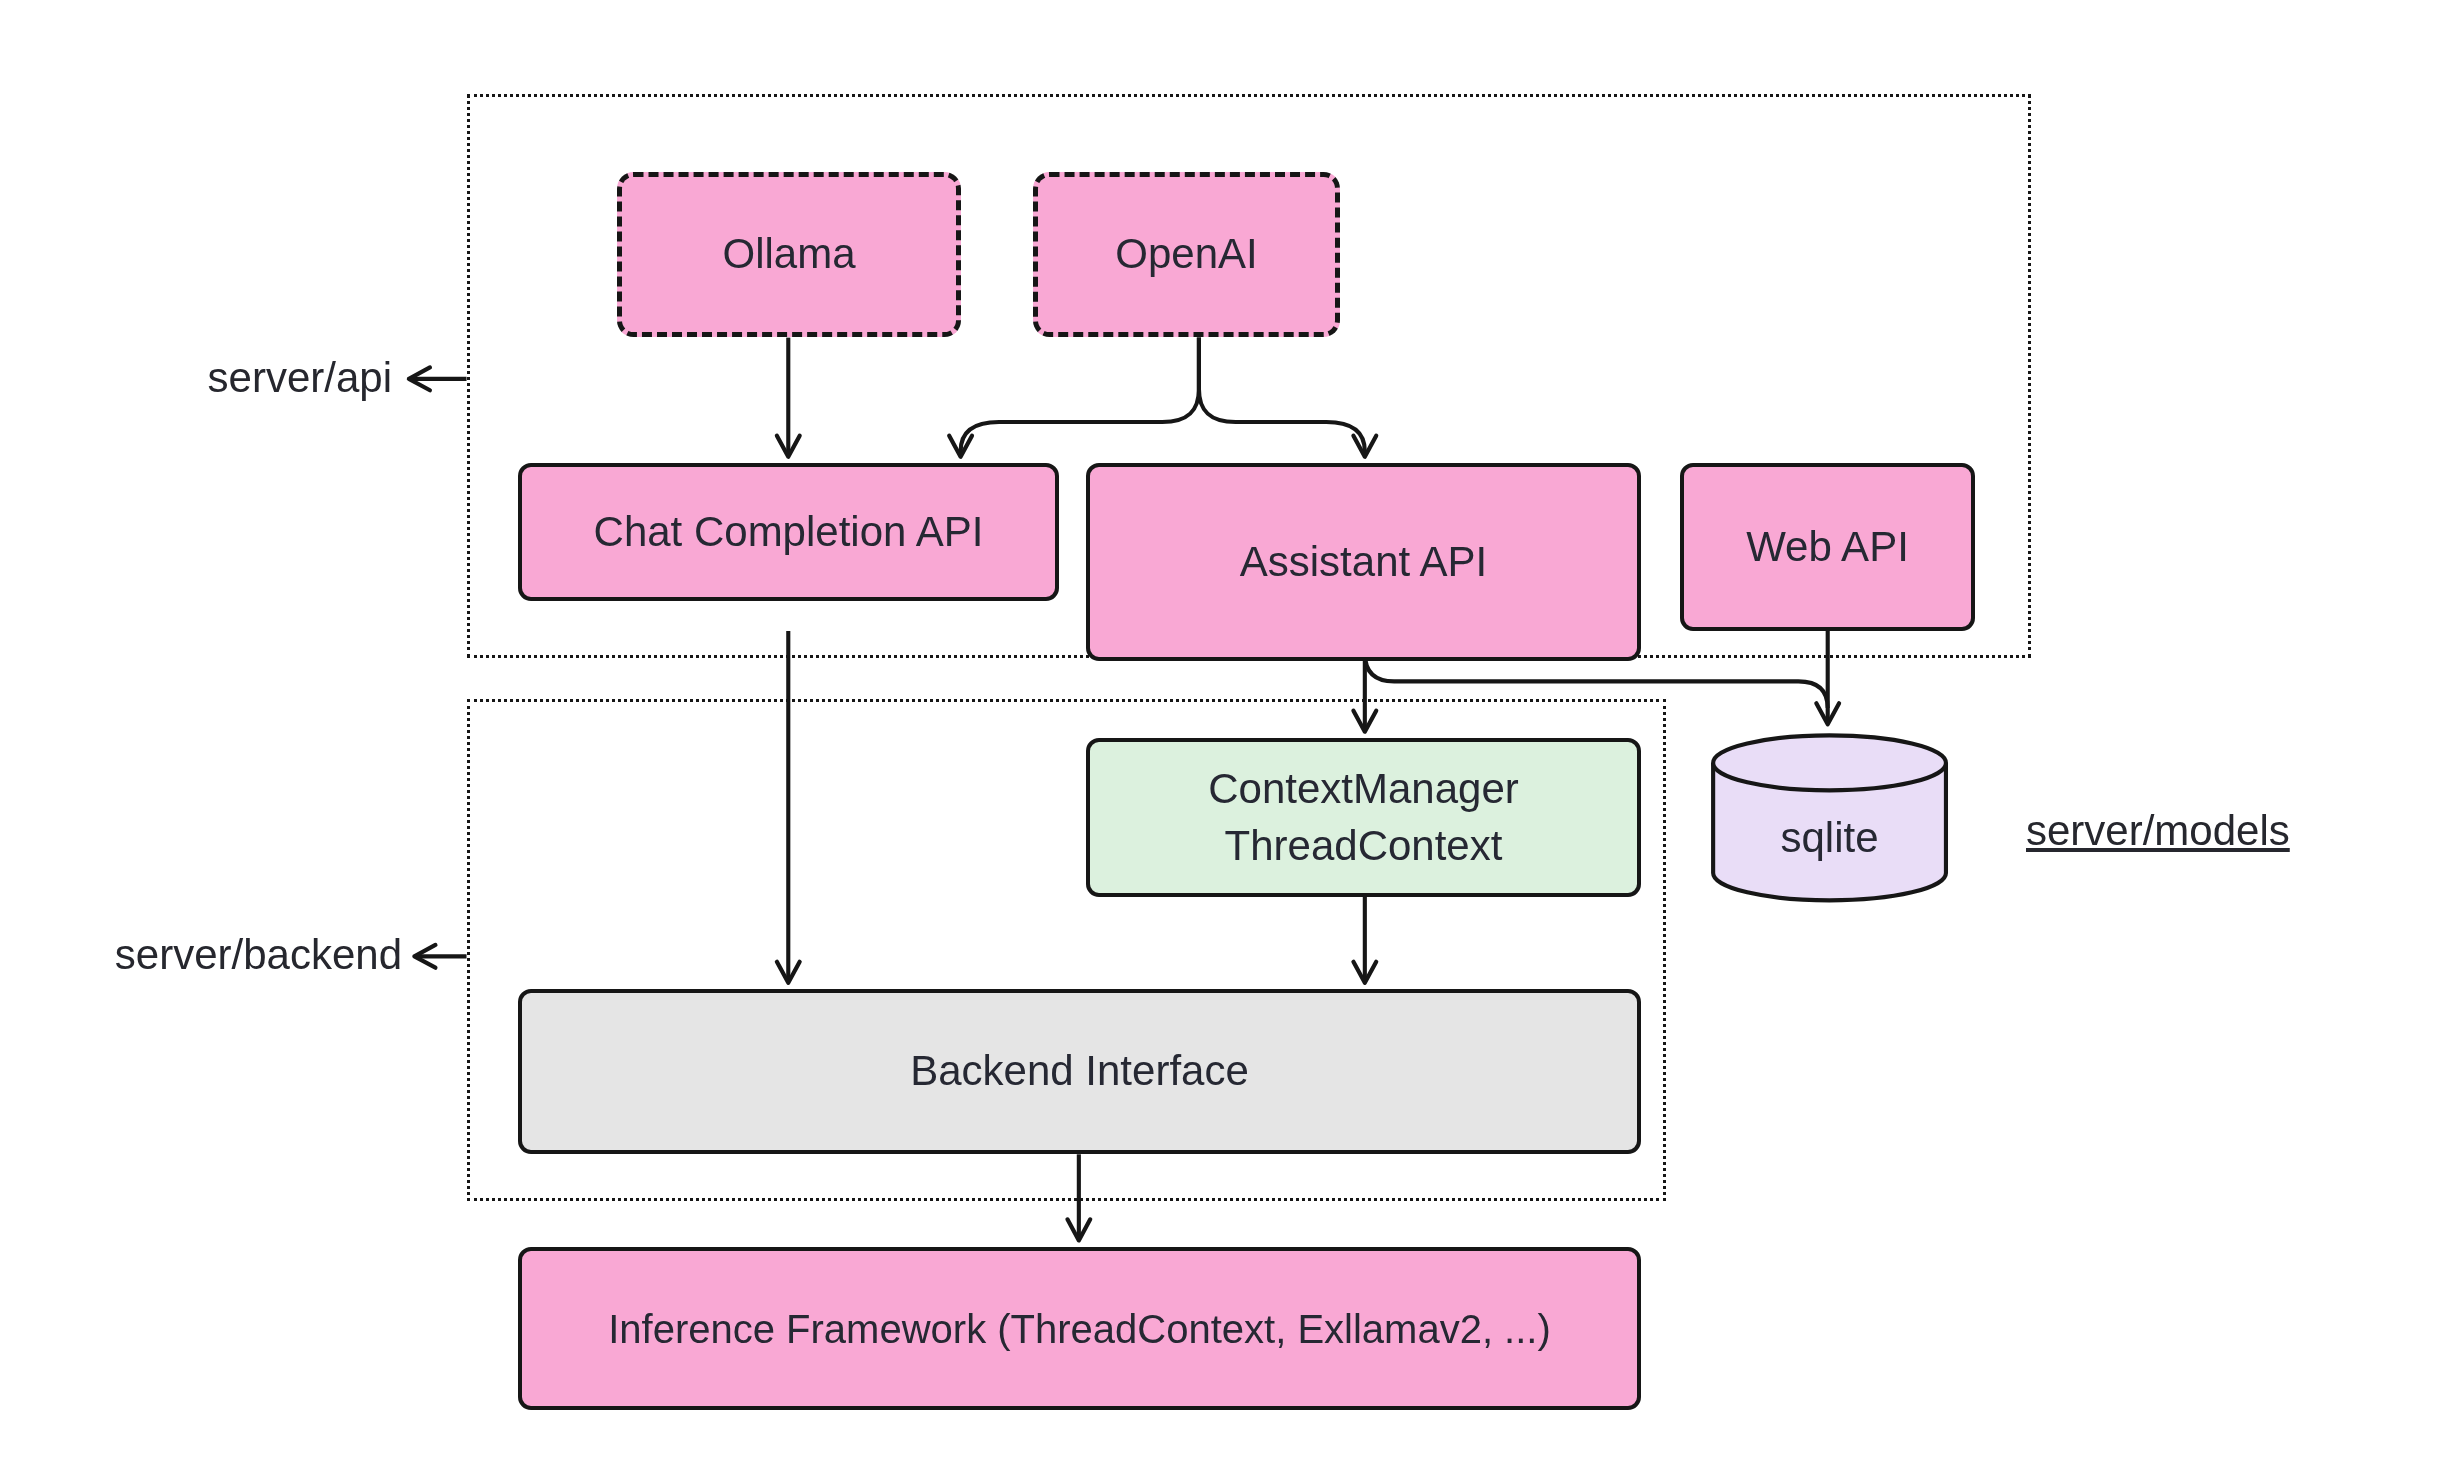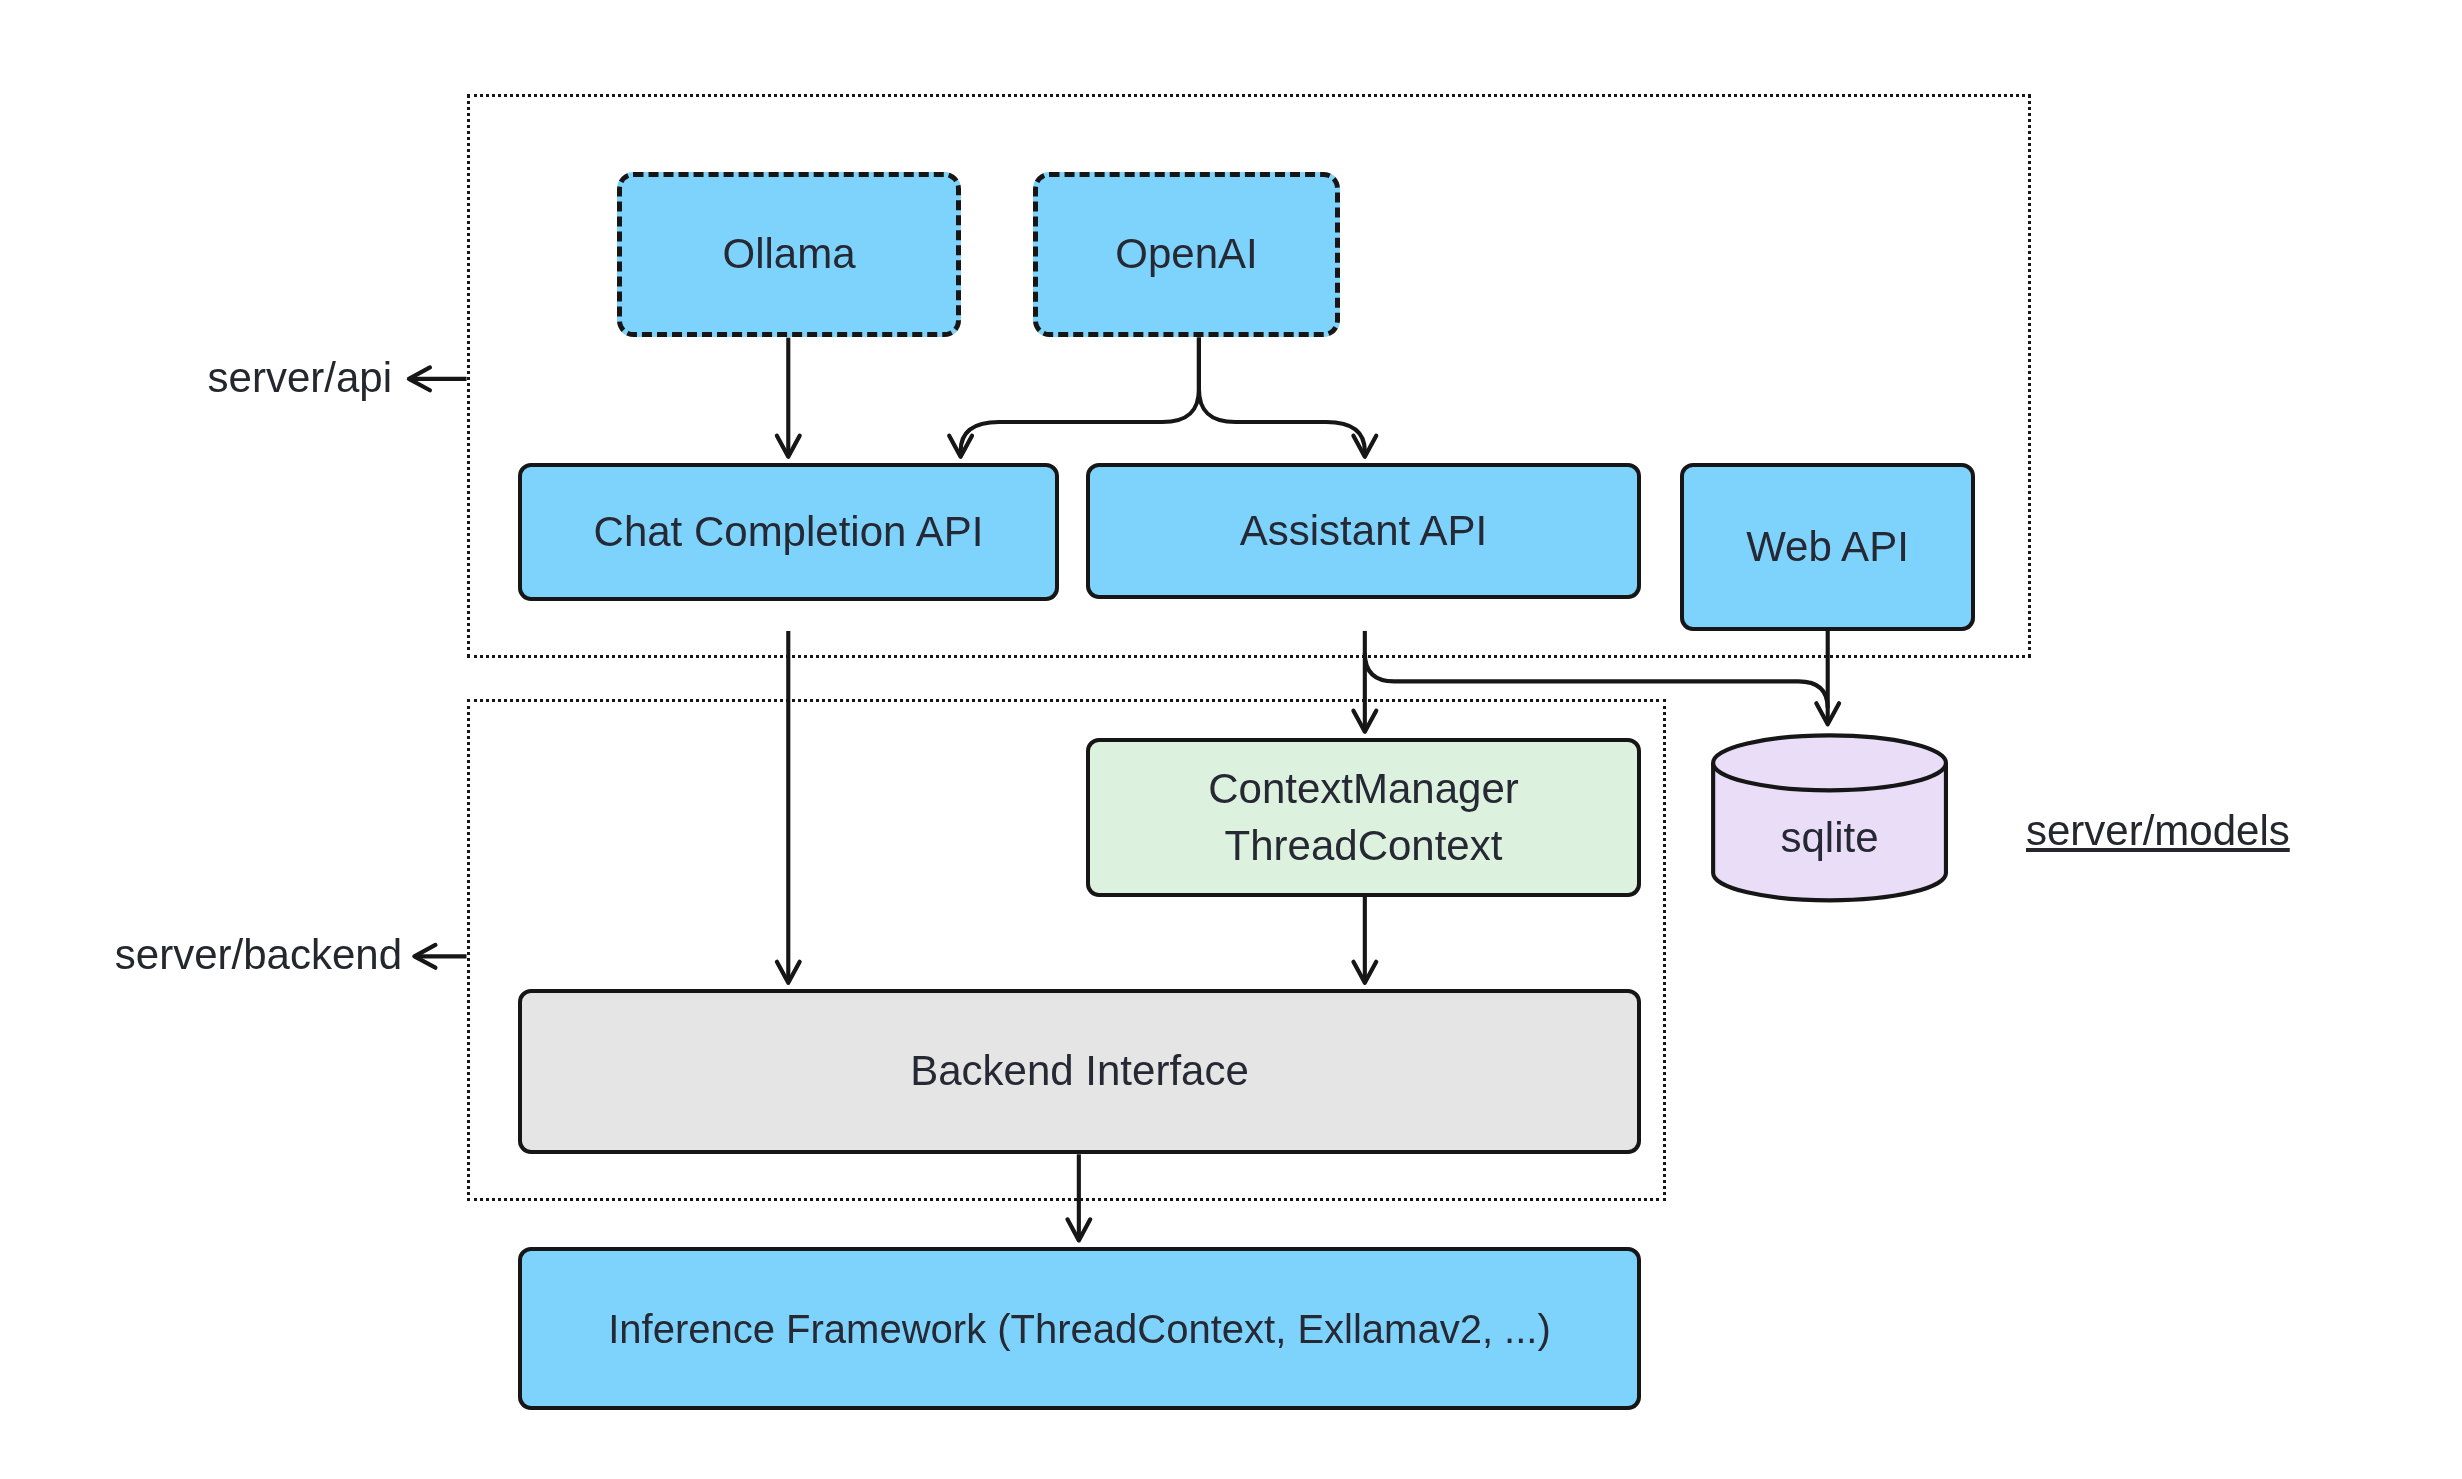--- a/index.html
+++ b/index.html
@@ -19,38 +19,38 @@
   #region-api    { left: 467px; top: 94px;  width: 1564px; height: 564px; }
   #region-backend{ left: 467px; top: 699px;  width: 1199px; height: 502px; }
 
   .edges-layer { position: absolute; left: 0; top: 0; }
 
   .node {
     position: absolute;
     box-sizing: border-box;
     border: 4.6px solid #161616;
     border-radius: 13px;
-    background: #7dd3fc;
+    background: #f9a8d4;
     display: flex;
     flex-direction: column;
     align-items: center;
     justify-content: center;
     font-size: 42px;
     color: #262833;
     text-align: center;
     line-height: 1.35;
   }
   .node.dashed { border-style: dashed; border-width: 5.5px; border-radius: 16.5px; }
   .node.green  { background: #DCF1DE; }
   .node.yellow { background: #e5e5e5; }
 
   #node-ollama    { left: 617px;  top: 172px;  width: 344px;  height: 165px; }
   #node-openai    { left: 1033px; top: 172px;  width: 307px;  height: 165px; }
   #node-chat      { left: 518px;  top: 463px;  width: 541px;  height: 138px; }
-  #node-assistant { left: 1086px; top: 463px;  width: 555px;  height: 136px; }
+  #node-assistant { left: 1086px; top: 463px;  width: 555px;  height: 198px; }
   #node-webapi    { left: 1680px; top: 463px;  width: 295px;  height: 168px; }
   #node-context   { left: 1086px; top: 738px;  width: 555px;  height: 159px; }
   #node-backend   { left: 518px;  top: 989px; width: 1123px; height: 165px; }
   #node-inference { left: 518px;  top: 1247px; width: 1123px; height: 163px; font-size: 40px; }
 
   #sqlite-label {
     position: absolute;
     left: 1713px; top: 814px; width: 233px;
     text-align: center;
     font-size: 42px;

